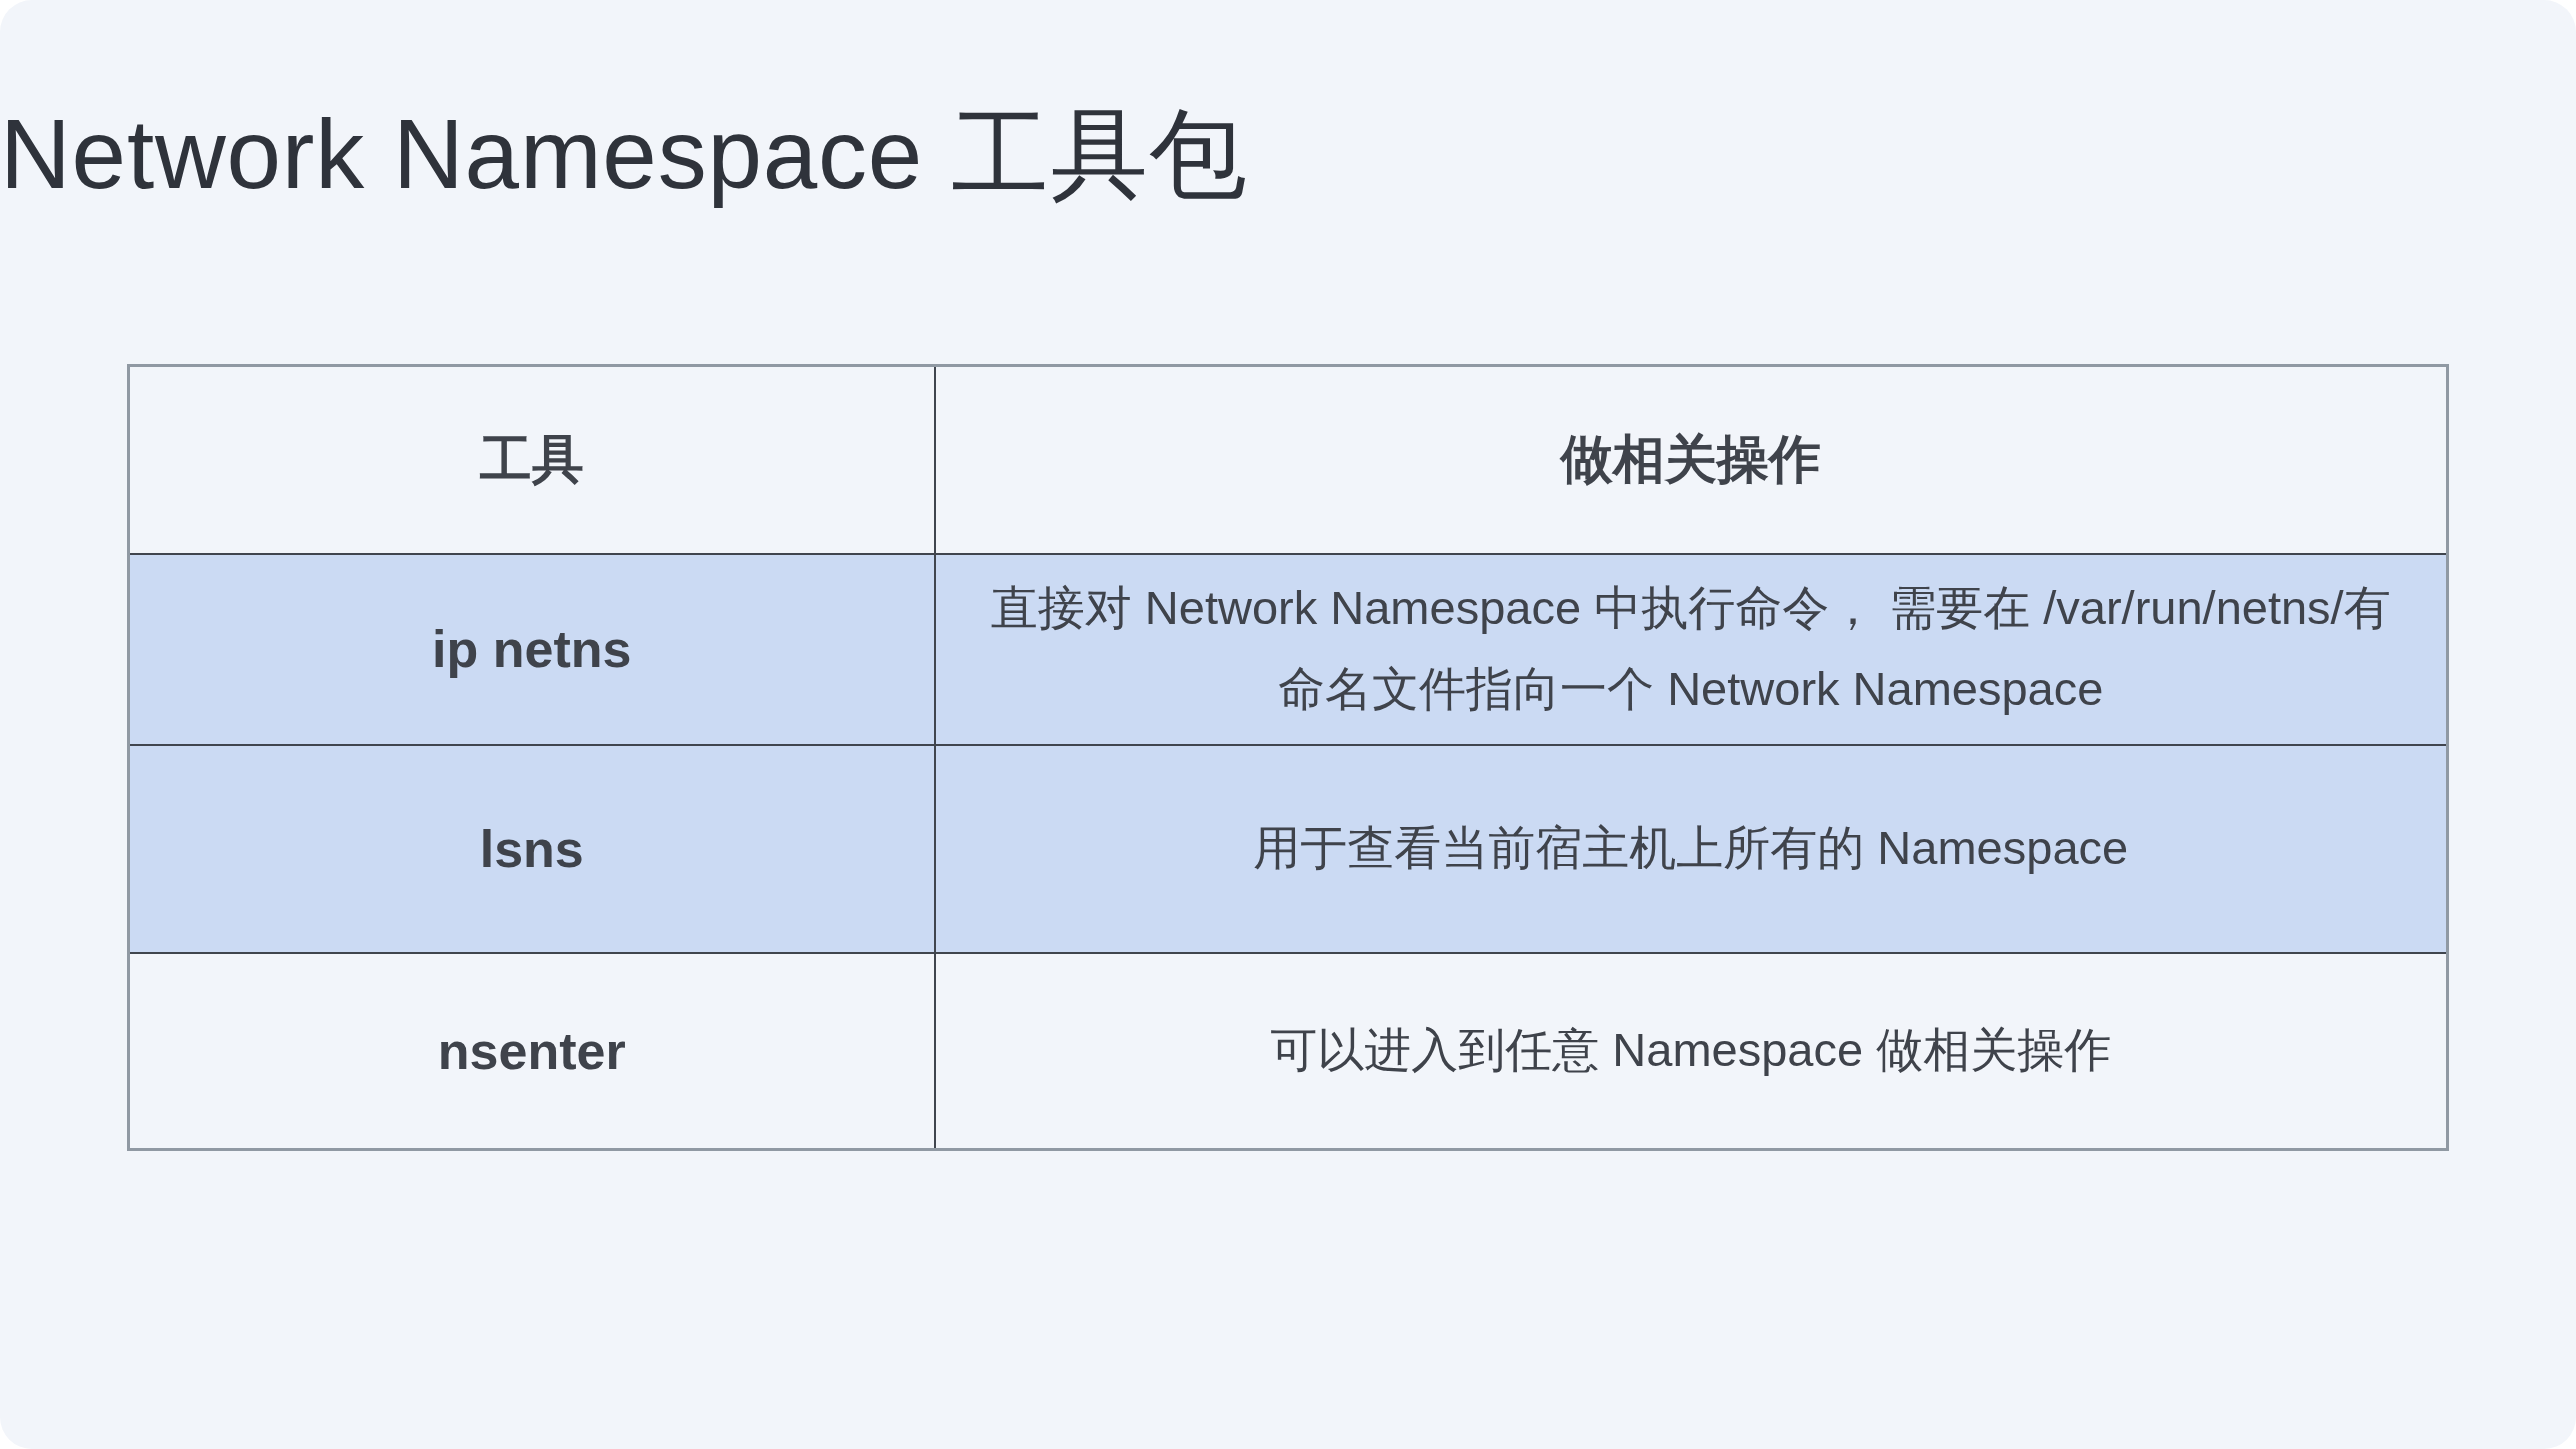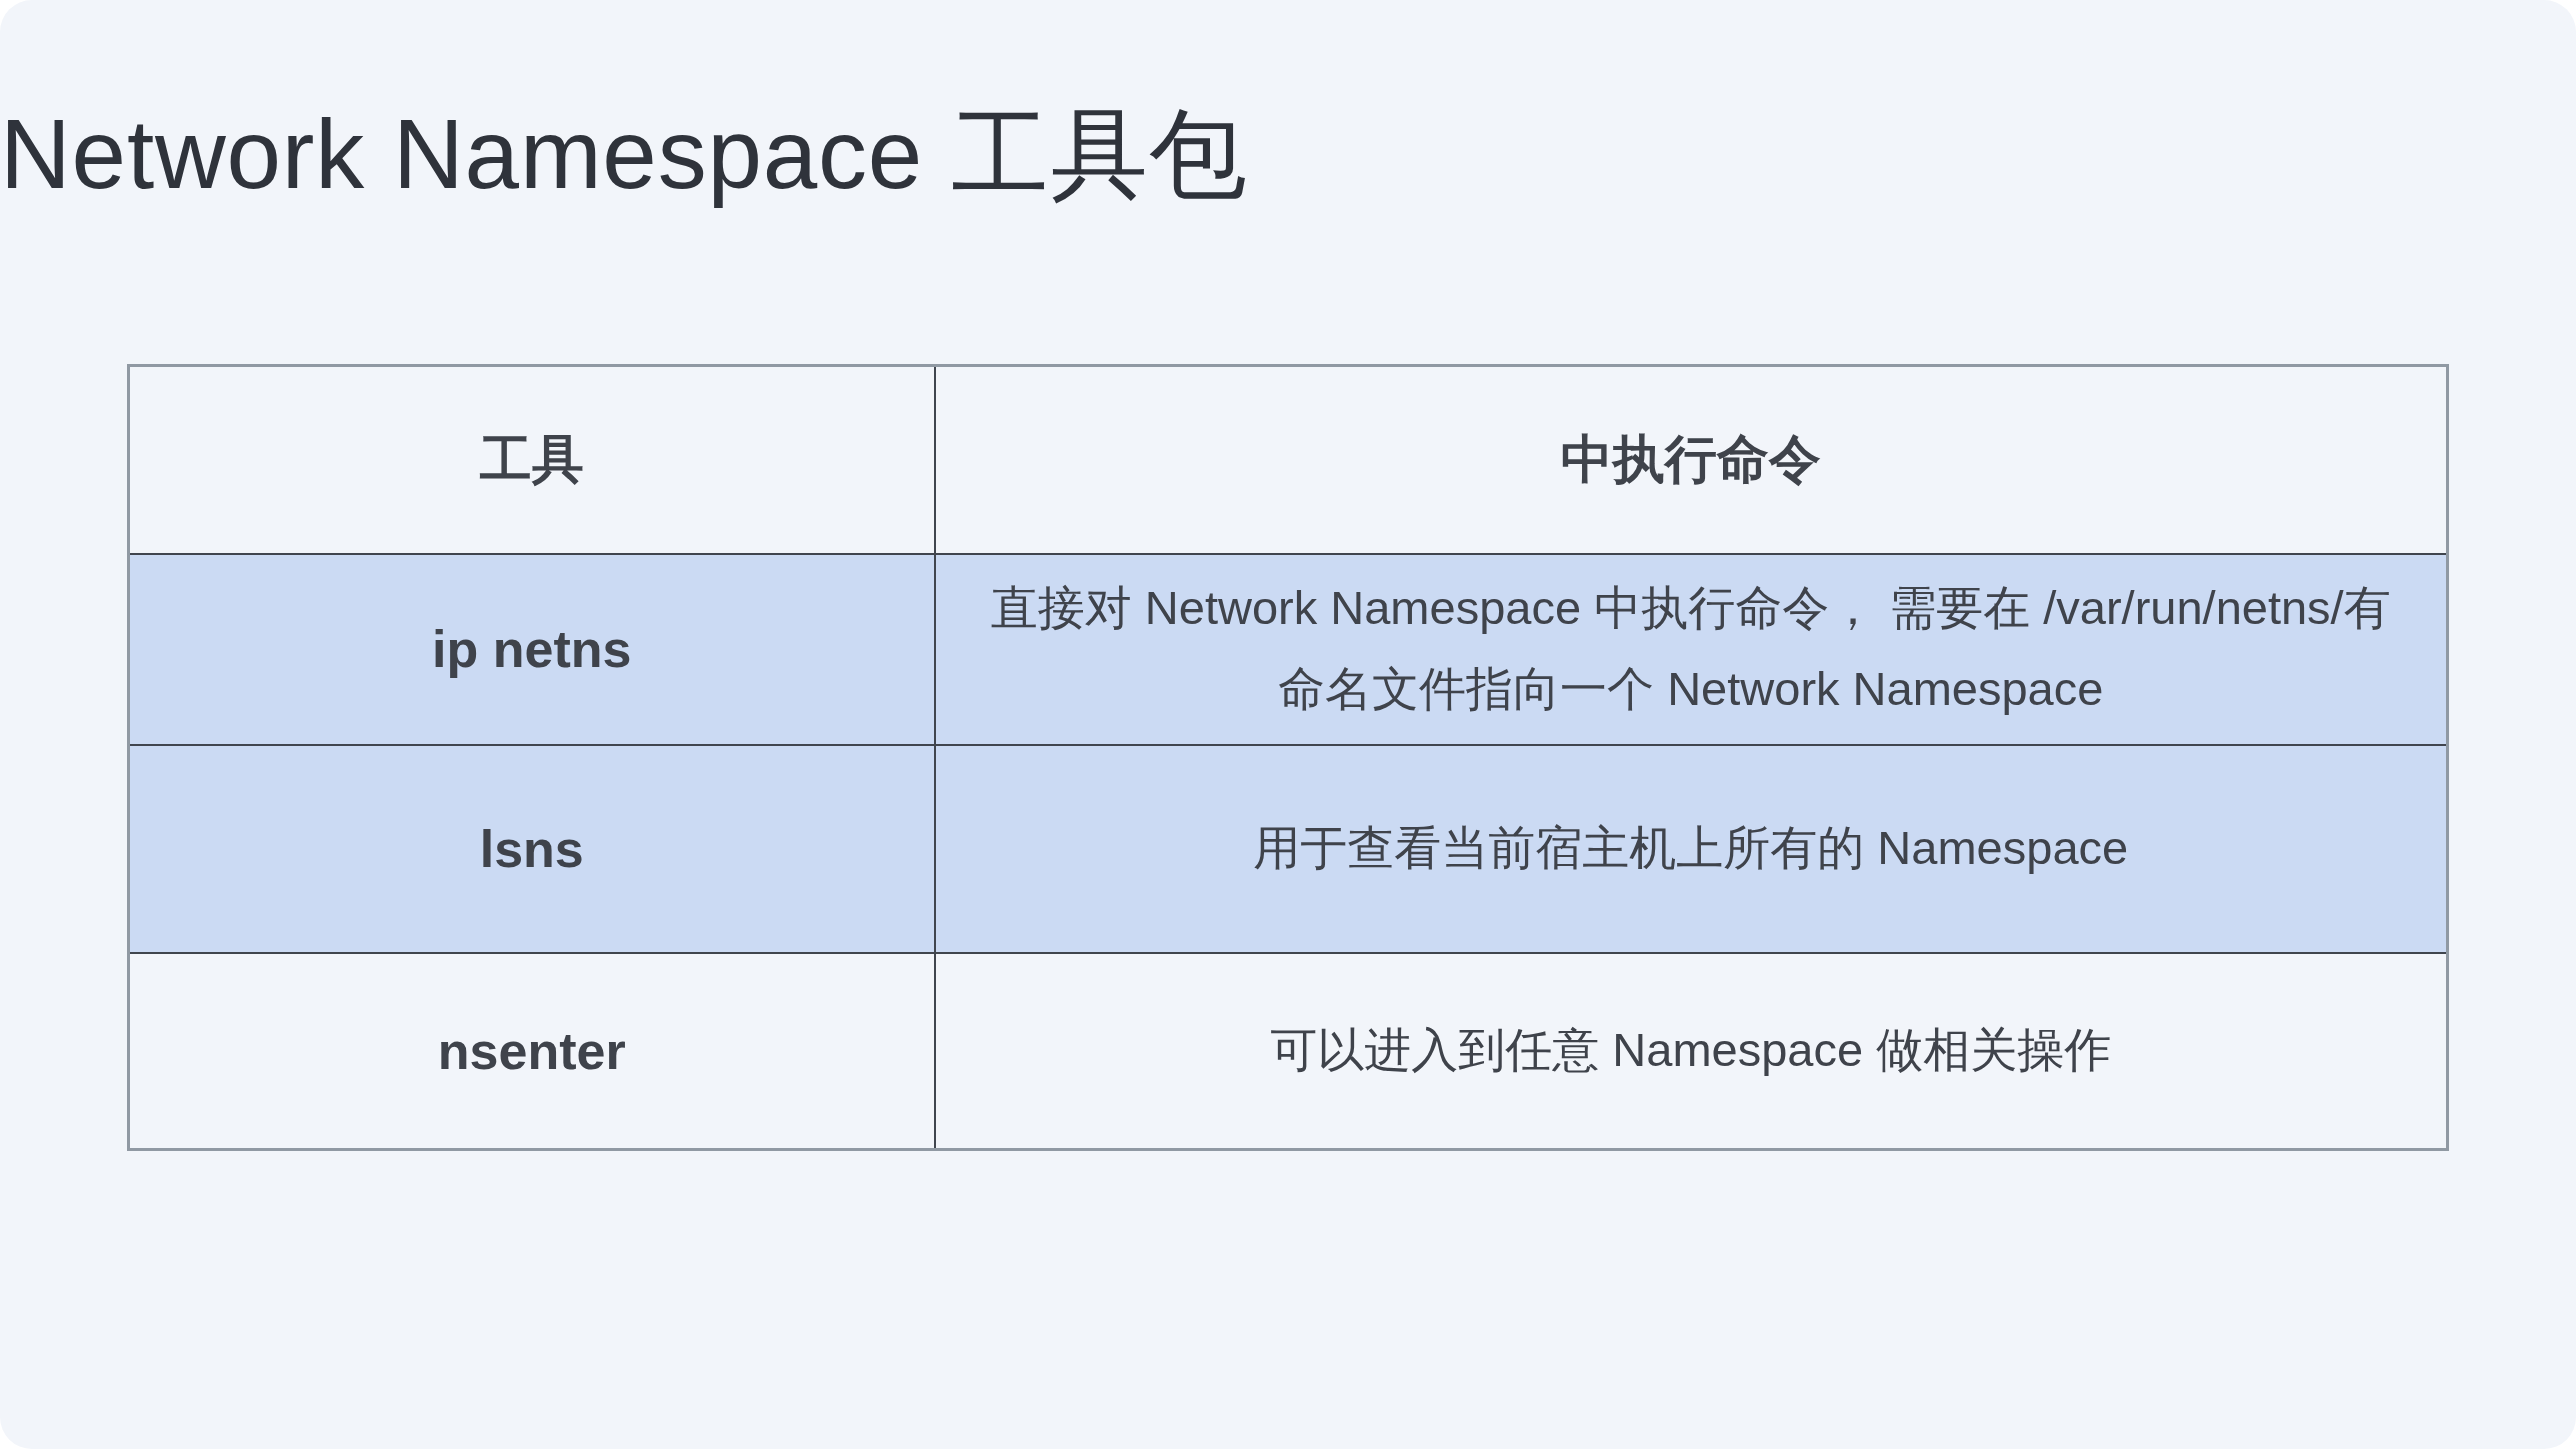--- a/index.html
+++ b/index.html
@@ -79,21 +79,21 @@
   <div class="title">Network Namespace 工具包</div>
 
   <table class="tools-table">
     <colgroup>
       <col style="width:806px">
       <col>
     </colgroup>
     <thead>
       <tr>
         <th>工具</th>
-        <th>中执行命令</th>
+        <th>做相关操作</th>
       </tr>
     </thead>
     <tbody>
       <tr class="highlighted">
         <td class="tool-cell">ip netns</td>
         <td class="cond-cell">直接对 Network Namespace 中执行命令， 需要在 /var/run/netns/有命名文件指向一个 Network Namespace</td>
       </tr>
       <tr class="highlighted">
         <td class="tool-cell">lsns</td>
         <td class="cond-cell">用于查看当前宿主机上所有的 Namespace</td>

